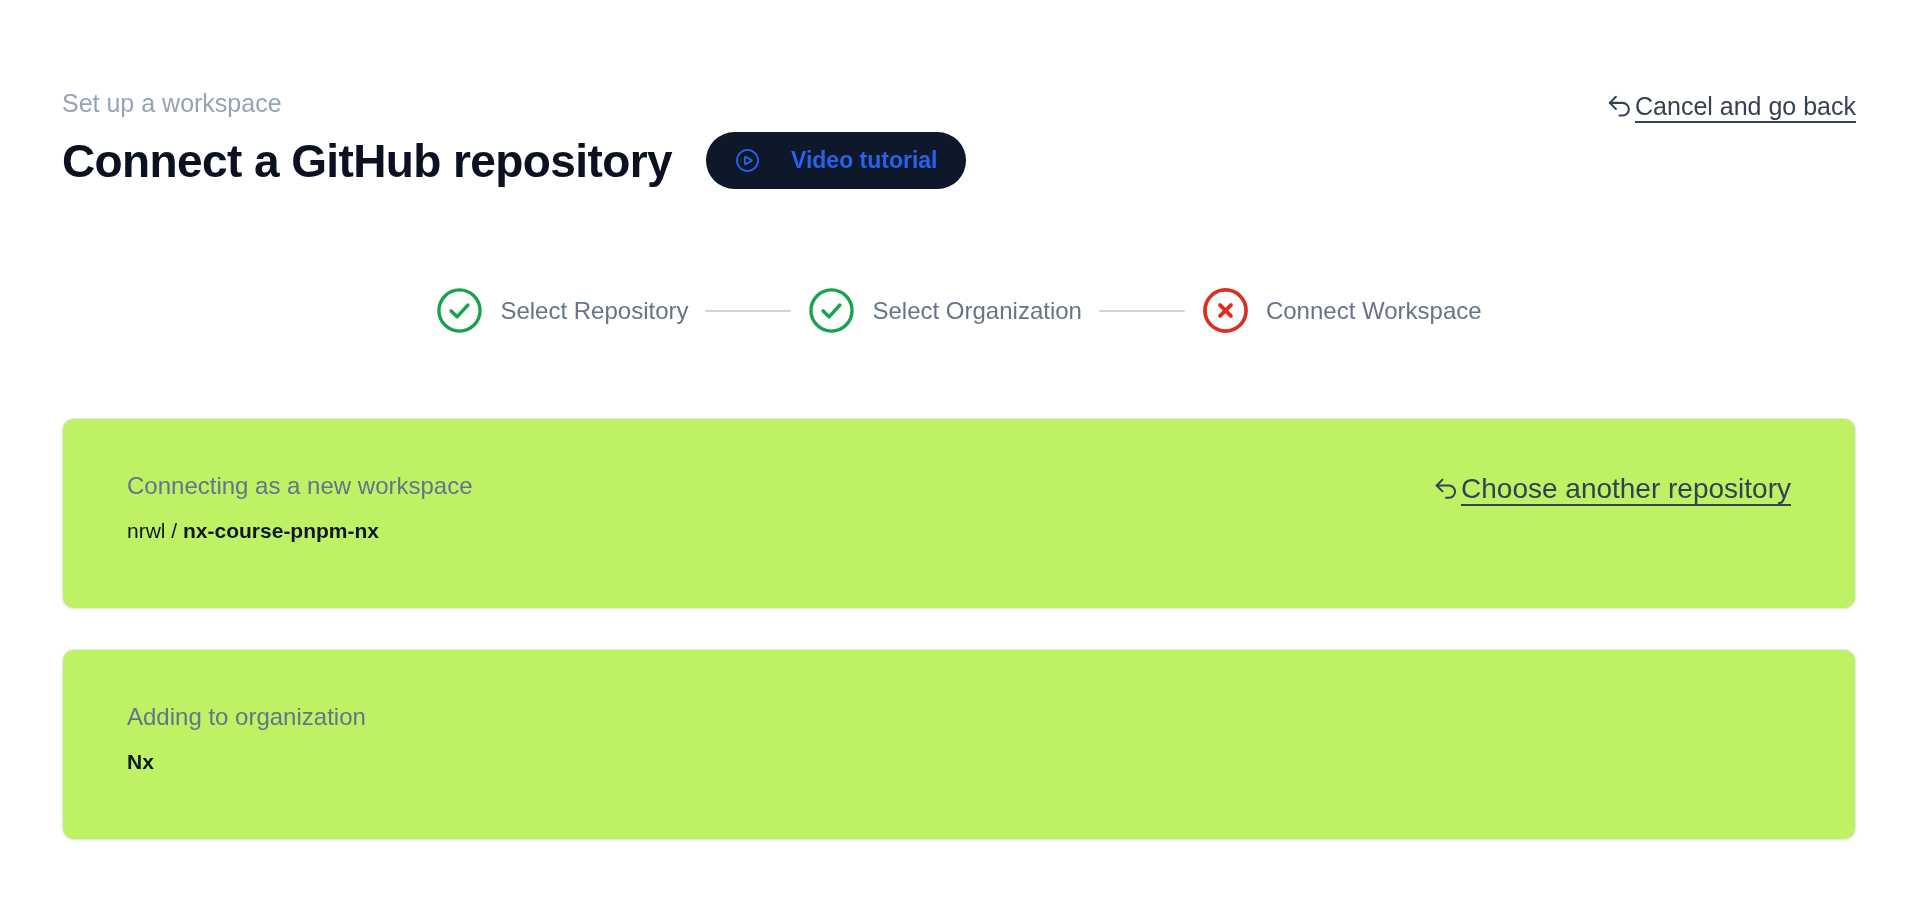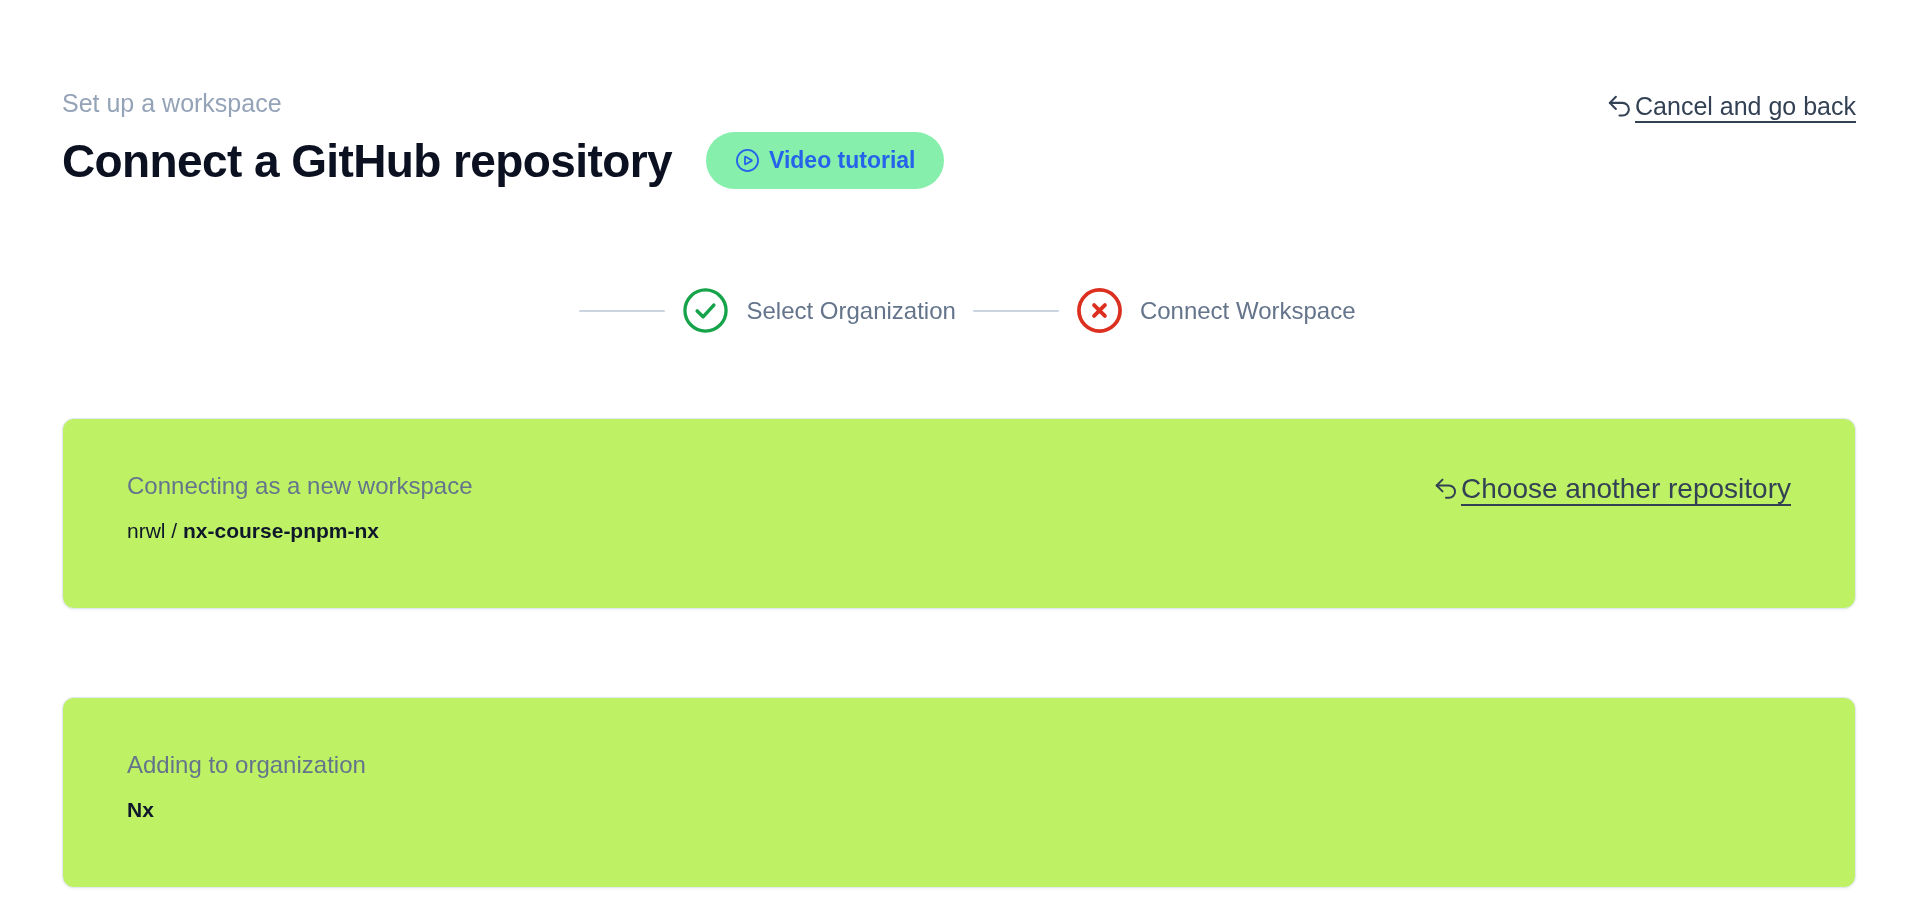--- a/index.html
+++ b/index.html
@@ -15,22 +15,22 @@
 
   
   .header { display:flex; justify-content:space-between; align-items:flex-start; }
   .eyebrow { font-size:25px; line-height:30px; color:#94a3b8; }
   .title-row { display:flex; align-items:center; gap:34px; margin-top:14px; }
   .page-title {
     margin:0; font-size:46px; line-height:56px; font-weight:700;
     letter-spacing:-0.6px; color:#0b1120;
   }
   .video-pill {
-    display:inline-flex; align-items:center; gap:8px;
-    background:#86efac; color:#2563eb;
+    display:inline-flex; align-items:center; gap:30px;
+    background:#0f172a; color:#2563eb;
     font-family:inherit; font-size:23px; font-weight:700;
     padding:15px 28px; border:none; border-radius:999px; cursor:pointer;
   }
   .video-pill svg { display:block; }
 
   .link {
     display:inline-flex; align-items:center; gap:1px;
     color:#334155; font-size:25px; text-decoration:none; cursor:pointer;
   }
   .link .link-text {
@@ -49,21 +49,21 @@
   .connector { width:86px; height:2px; background:#cbd5e1; border-radius:1px; margin:0 17px; flex:none; }
 
   
   .card {
     border:1px solid #e2e8f0; border-radius:12px; background:#bef264;
     box-shadow:0 1px 3px rgba(15,23,42,.06);
     padding:52px 64px 58px 64px;
     display:flex; justify-content:space-between; align-items:flex-start;
   }
   .card-repo { margin-top:84px; }
-  .card-org { margin-top:88px;flex-direction:column; }
+  .card-org { margin-top:40px;flex-direction:column; }
   .card-label { font-size:24px; line-height:30px; color:#64748b; }
   .card-value { margin-top:11px; font-size:21px; line-height:38px; color:#0f172a; }
   .owner-part { font-weight:400; }
   .repo-part { font-weight:700; }
   .org-name { font-weight:700; }
   .change-link { font-size:28px; margin-top:2px; }
 </style>
 </head>
 <body>
 
@@ -91,20 +91,29 @@
           <path d="M9 14 4 9l5-5"></path>
           <path d="M4 9h10.5a5.25 5.25 0 0 1 0 10.5H12"></path>
         </svg>
       </span>
       <span class="link-text">Cancel and go back</span>
     </a>
   </div>
 
   <div class="stepper">
 
+    <div class="step">
+      <span class="step-icon">
+        <svg width="47" height="47" viewBox="0 0 48 48" fill="none" stroke="#16a34a">
+          <circle cx="24" cy="24" r="21" stroke-width="3.4"></circle>
+          <path d="M15.5 24.5 21.5 30.5 32.5 18.5" stroke-width="3.6" stroke-linecap="round" stroke-linejoin="round"></path>
+        </svg>
+      </span>
+      <span class="step-label">Select Repository</span>
+    </div>
 
     <div class="connector"></div>
 
     <div class="step">
       <span class="step-icon">
         <svg width="47" height="47" viewBox="0 0 48 48" fill="none" stroke="#16a34a">
           <circle cx="24" cy="24" r="21" stroke-width="3.4"></circle>
           <path d="M15.5 24.5 21.5 30.5 32.5 18.5" stroke-width="3.6" stroke-linecap="round" stroke-linejoin="round"></path>
         </svg>
       </span>

